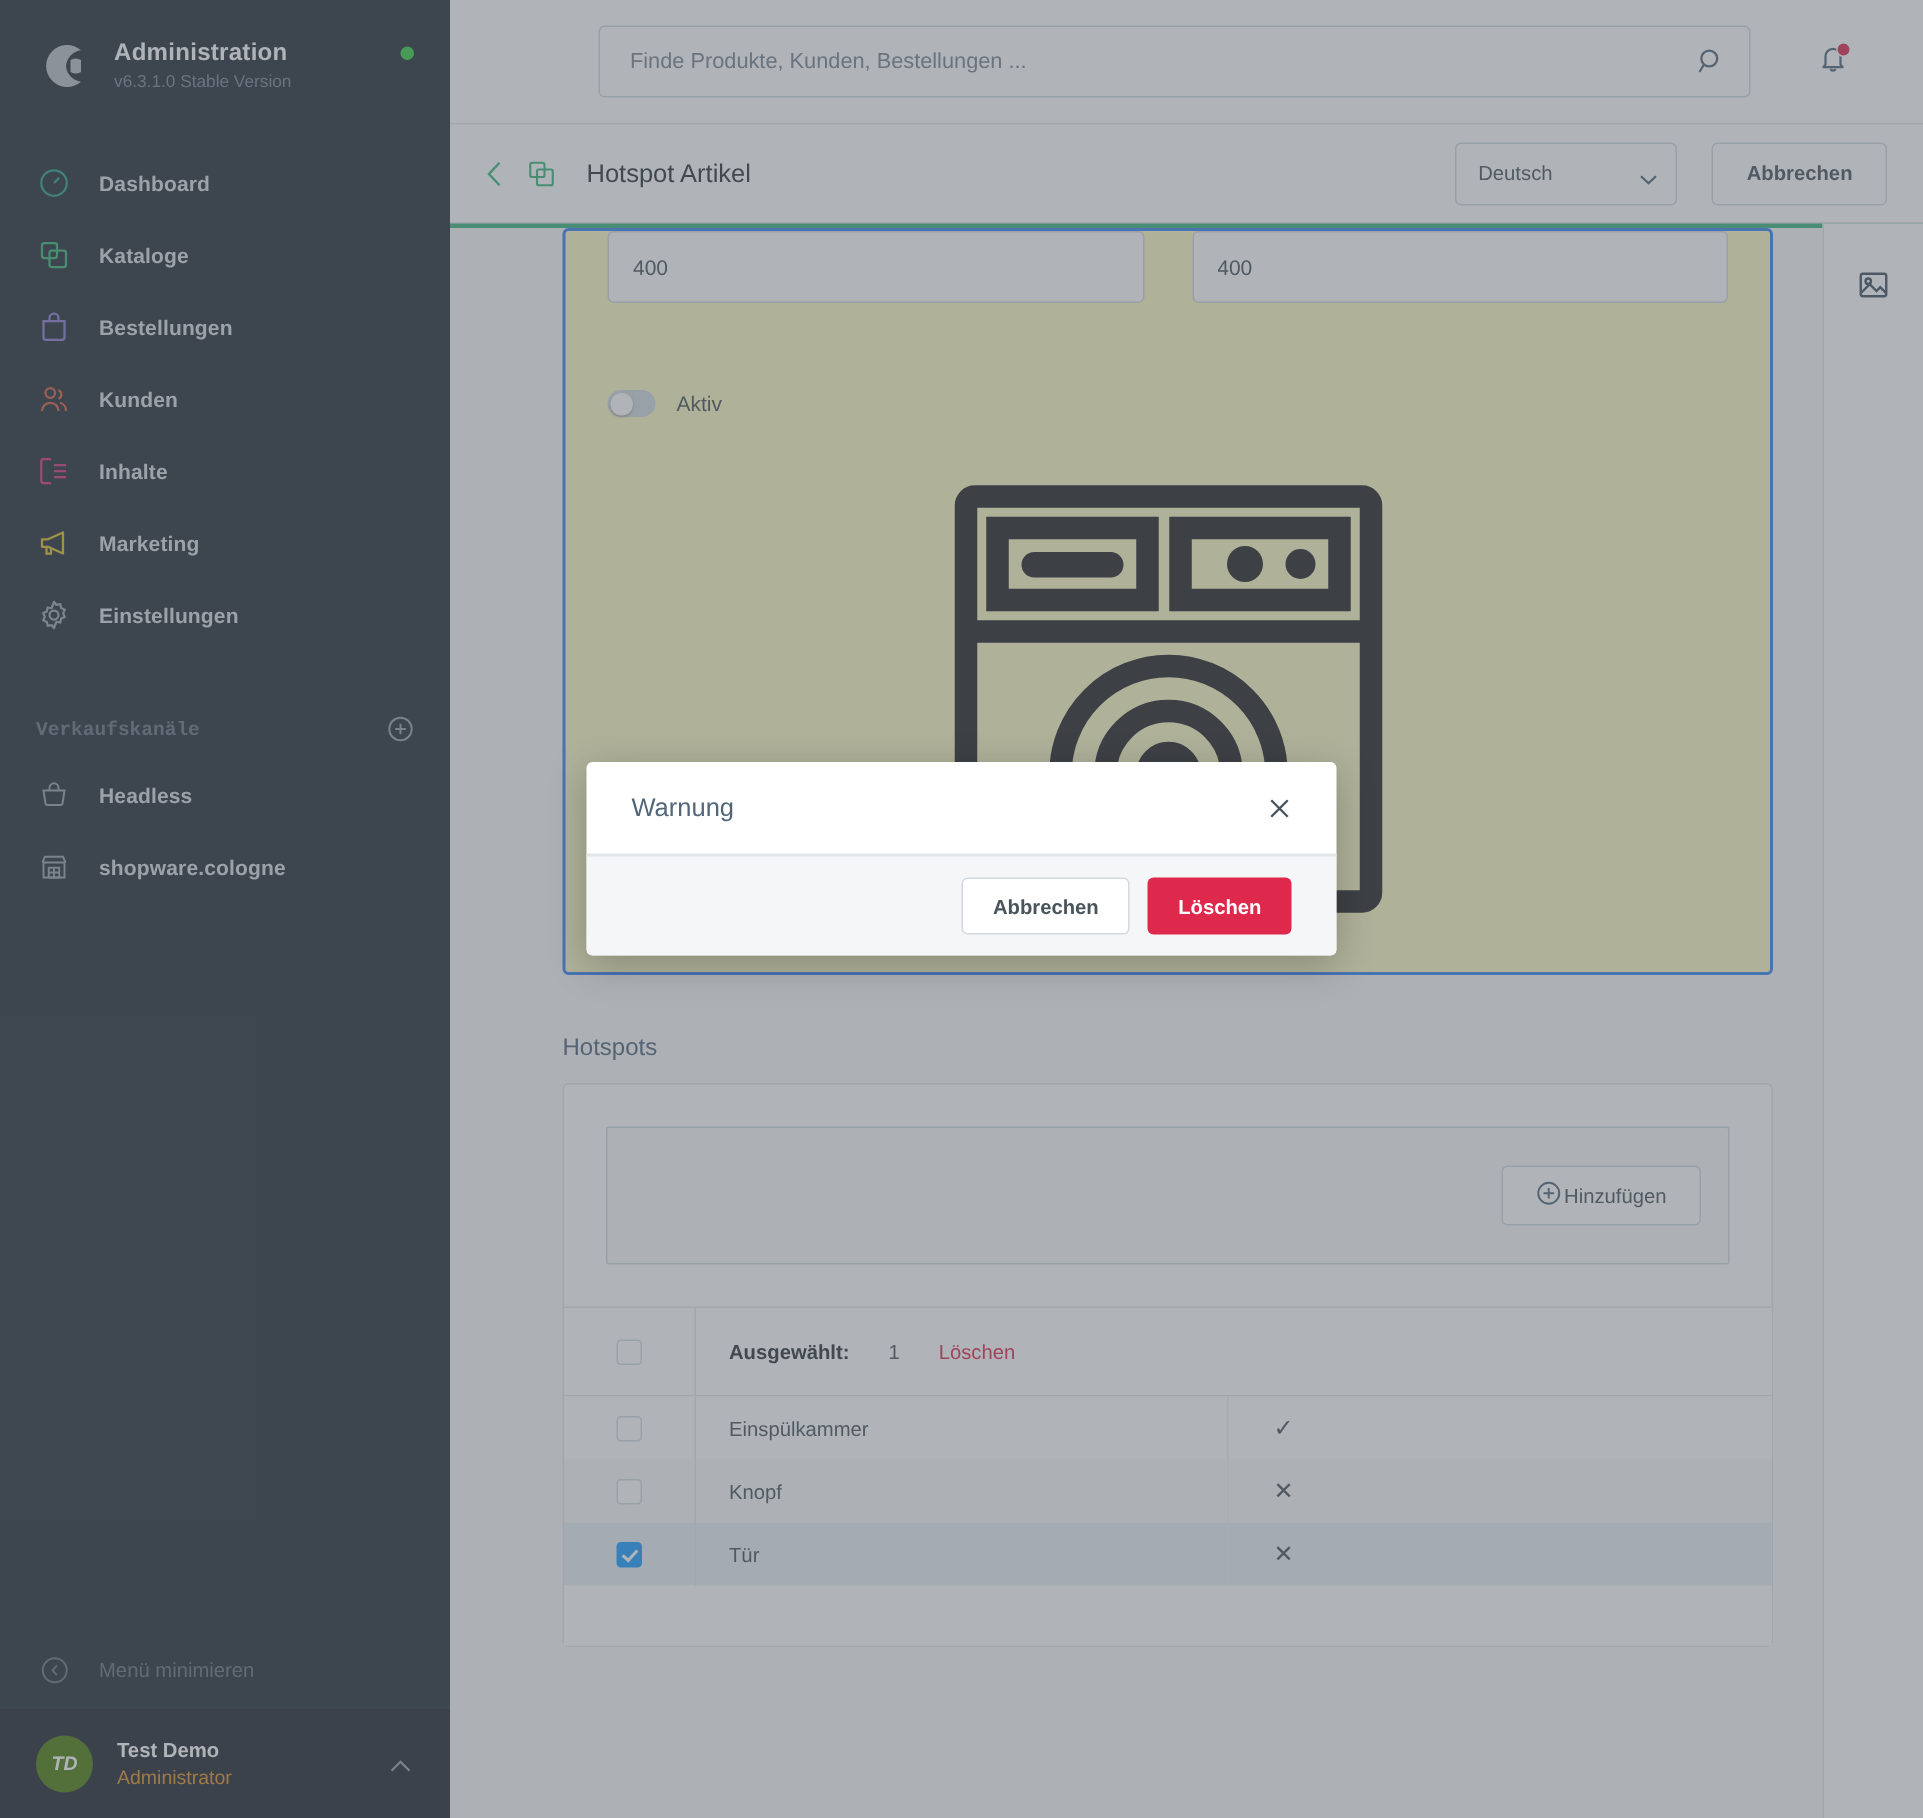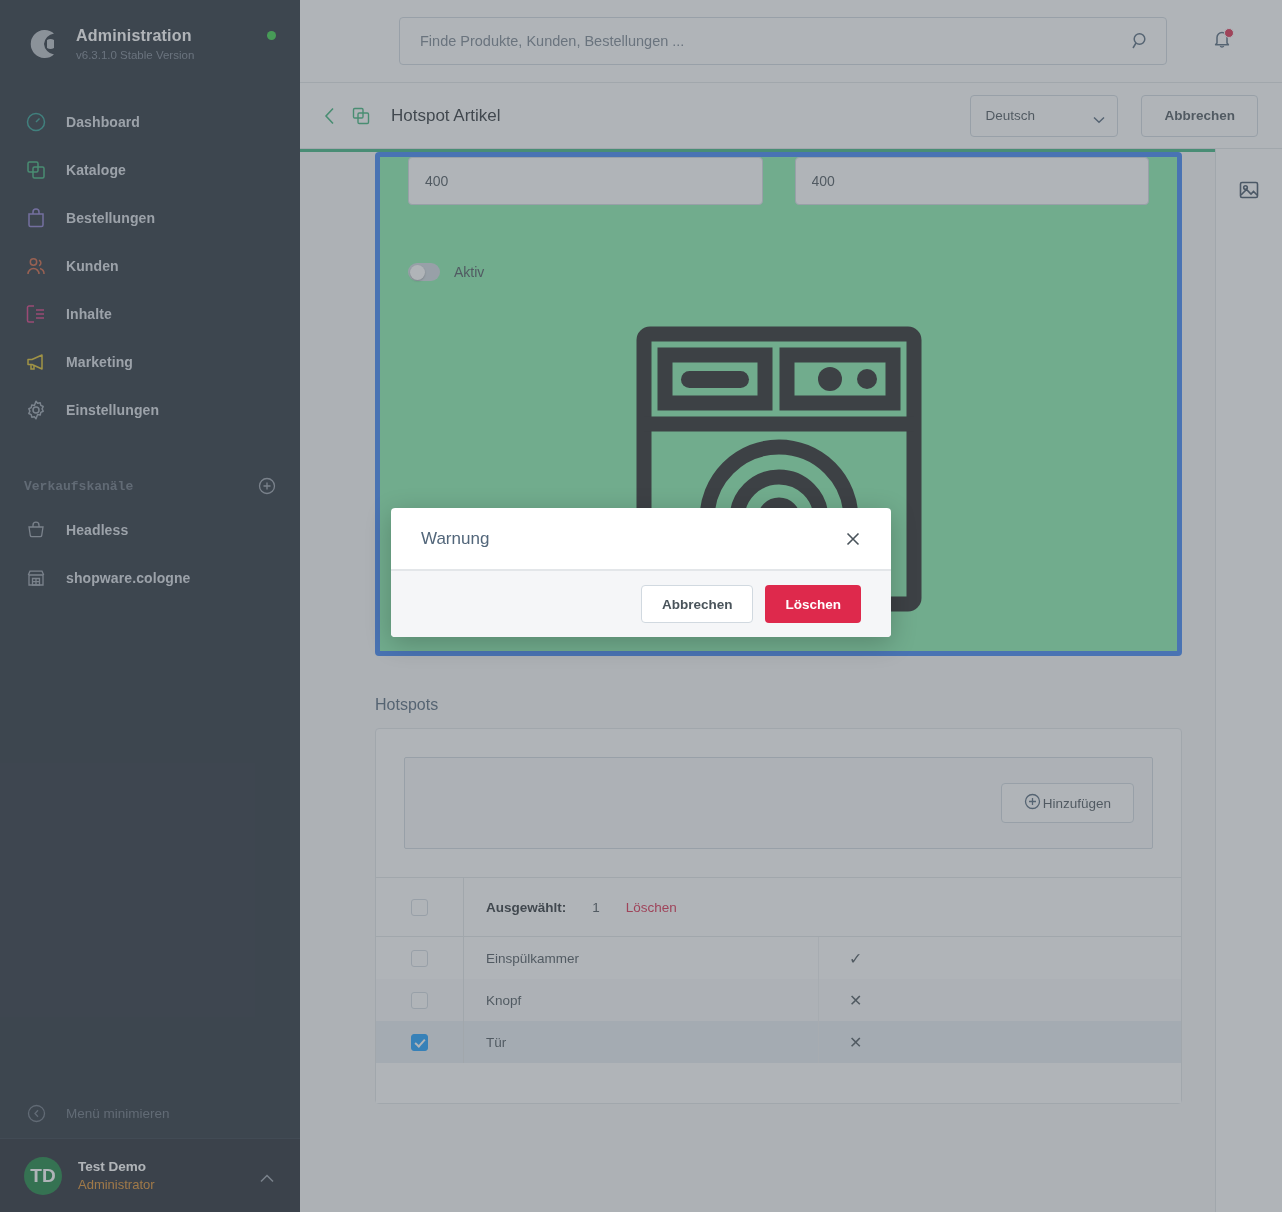--- a/index.html
+++ b/index.html
@@ -74,23 +74,23 @@
   }
   .sb-minimize .lbl { color: #69737f; font-size: 13.5px; }
 
   .sb-user {
     display: flex; align-items: center; height: 74px;
     padding: 0 24px; border-top: 1px solid #2d3642;
     background: #20262f; cursor: pointer; position: relative;
   }
   .avatar {
     width: 38px; height: 38px; border-radius: 50%;
-    background: #15803d; color: #fff;
+    background: #4d7c0f; color: #fff;
     display: flex; align-items: center; justify-content: center;
-    font-size: 19px; font-weight: bold; margin-right: 16px; flex-shrink: 0;
+    font-size: 13px; font-weight: bold; margin-right: 16px; flex-shrink: 0; font-style: italic;
   }
   .u-name { color: #fff; font-size: 13.5px; font-weight: bold; line-height: 18px; }
   .u-role { color: #e08e2a; font-size: 13px; line-height: 18px; }
   .u-caret { position: absolute; right: 26px; top: 30px; }
 
   
   .main {
     position: absolute; left: 300px; top: 0;
     width: 982px; height: 1212px;
     background: #f9f9f9;
@@ -176,21 +176,21 @@
   }
   .progressbar .fill { position: absolute; left: 0; top: 0; height: 3px; background: #3bb57f; }
 
   
   .content {
     position: relative; height: 1060px; overflow: hidden;
   }
   .content-inner { padding: 0 0 0 0; }
 
   .card {
-    background: #86efac; border: 5px solid #3b82f6; border-radius: 4px;
+    background: #fef9c3; border: 2px solid #3b82f6; border-radius: 4px;
     margin: 0 100px 0 75px;
   }
   .card-body { padding: 0 28px 32px 28px; }
 
   .fields-row {
     display: flex; gap: 32px; padding-top: 0;
   }
   .field { flex: 1; }
   .field input {
     width: 100%; height: 48px;

